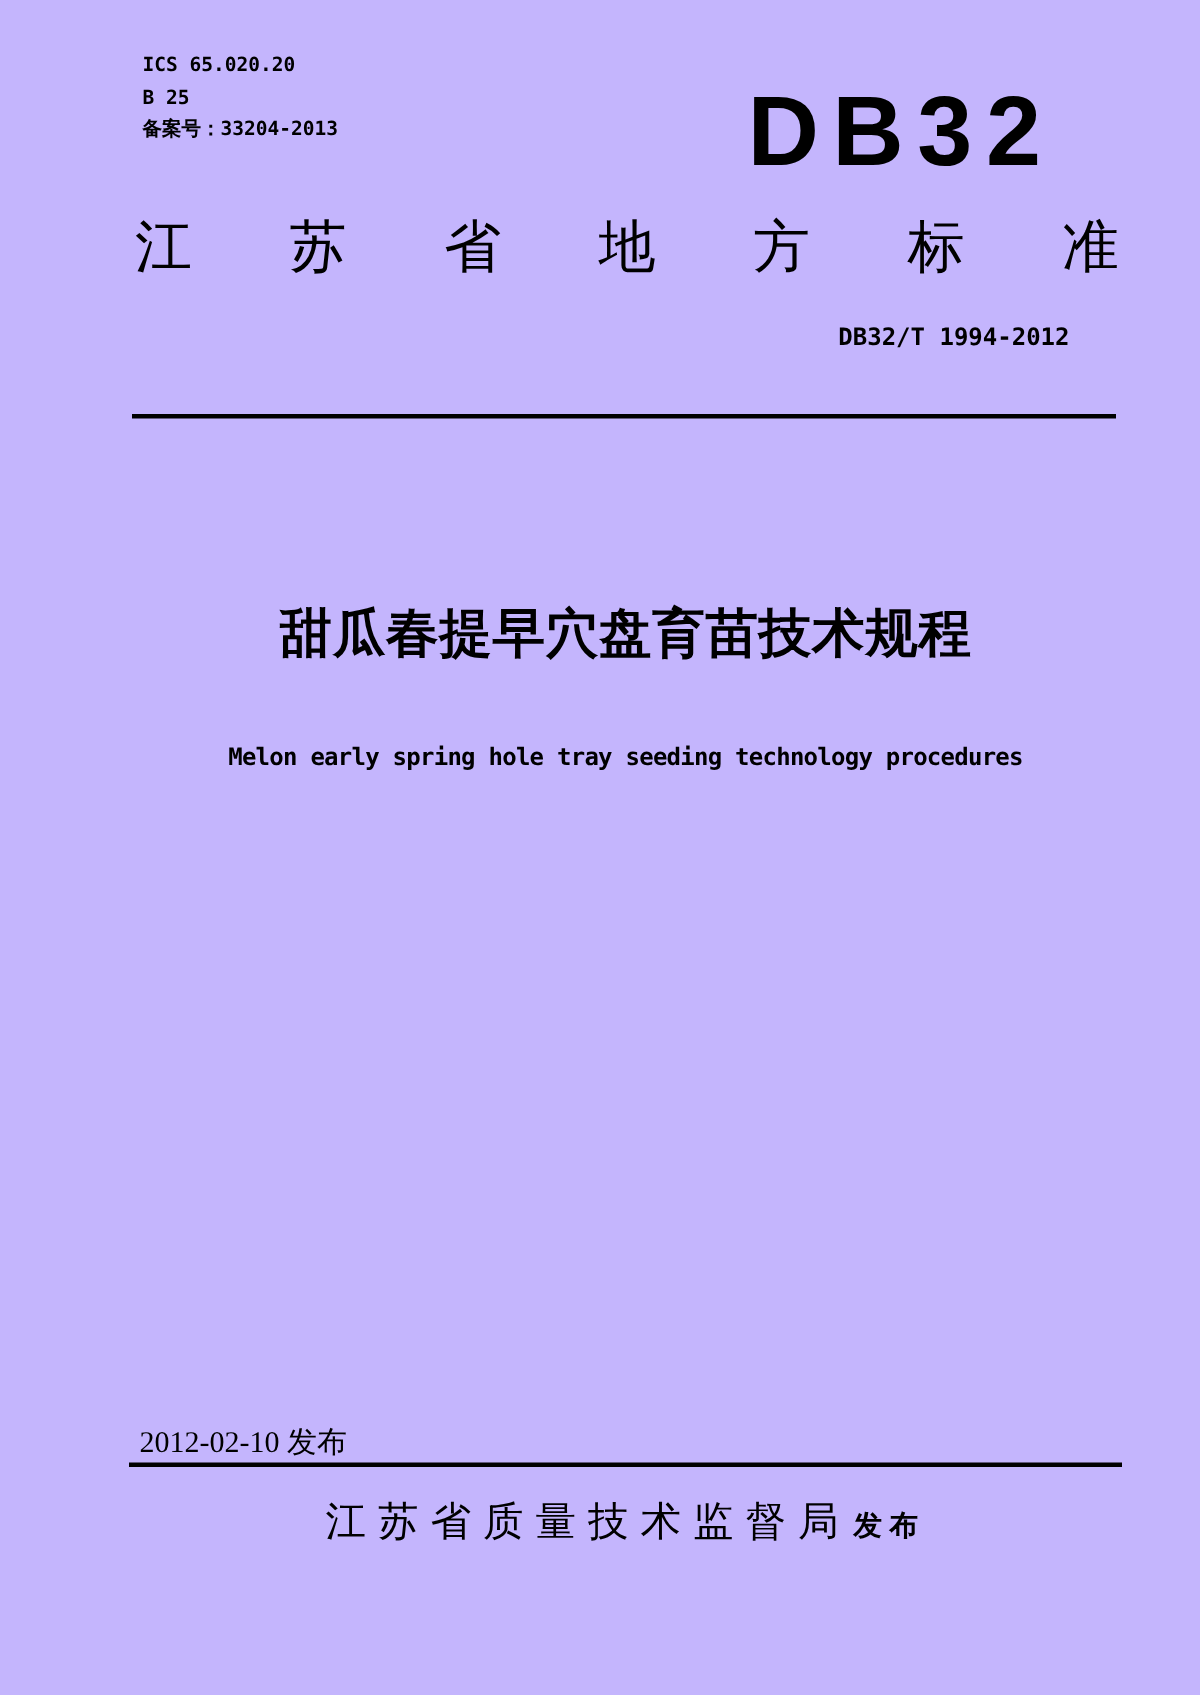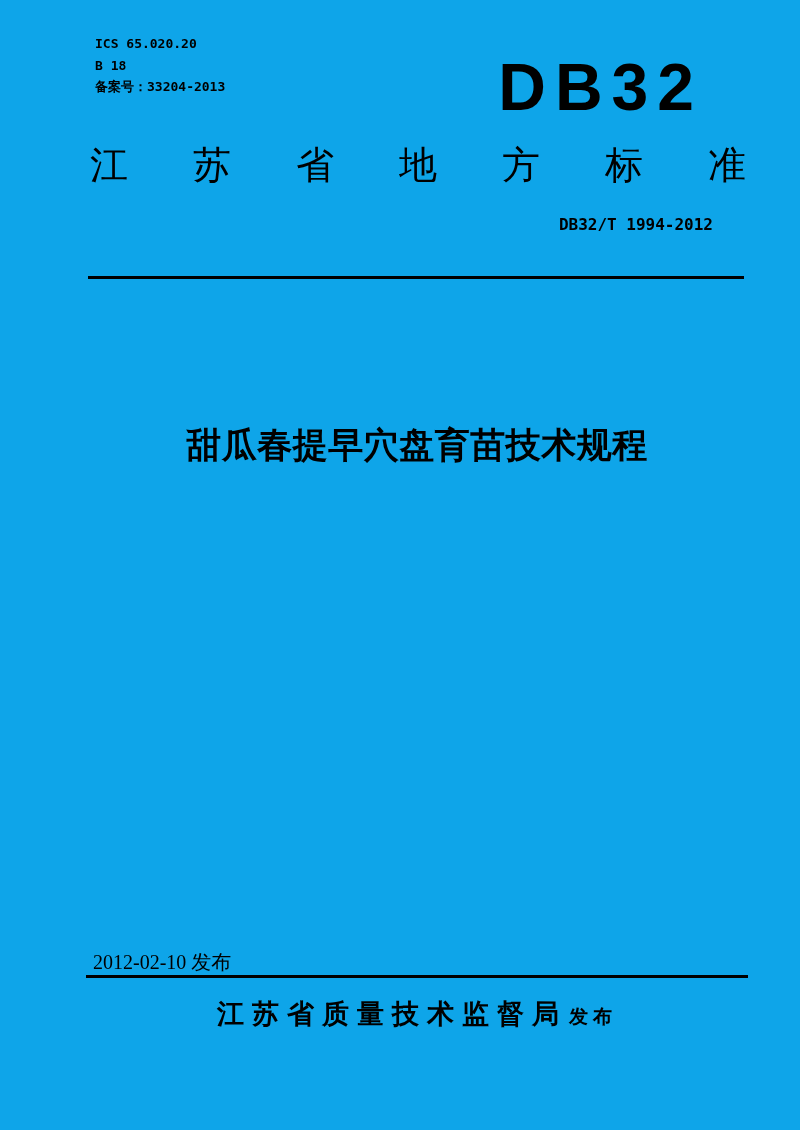--- a/index.html
+++ b/index.html
@@ -11,21 +11,21 @@
     height: 1130px;
     position: relative;
     background: #ffffff;
     color: #000000;
     font-family: "Liberation Sans", sans-serif;
     overflow: hidden;
   }
   .page {
     position: absolute;
     inset: 0;
-    background: #0ea5e9;
+    background: #c4b5fd;
     padding-left: 13px;
   }
 
   
   .ics-block {
     position: absolute;
     left: 95px;
     top: 33px;
     font-family: "DejaVu Sans Mono", monospace;
     font-weight: bold;
@@ -84,21 +84,21 @@
   }
   .rule-bottom {
     left: 86px;
     top: 975px;
     width: 662px;
   }
 
   .title-zh {
     position: absolute;
     left: 88px;
-    top: 420px;
+    top: 398px;
     width: 658px;
     text-align: center;
     font-size: 35px;
     font-weight: bold;
     line-height: 50px;
     letter-spacing: 0.5px;
     white-space: nowrap;
   }
 
   .title-en {
@@ -135,38 +135,38 @@
     position: absolute;
     left: 88px;
     top: 994px;
     width: 658px;
     text-align: center;
     line-height: 40px;
     white-space: nowrap;
   }
   .publisher .pub-main {
     font-size: 27px;
-    font-weight: bold;
+    font-weight: normal;
     letter-spacing: 8px;
   }
   .publisher .pub-suffix {
     font-size: 19px;
     font-weight: bold;
     letter-spacing: 5px;
     margin-left: 2px;
   }
 </style>
 </head>
 <body>
 
 <div class="page">
 
   <div class="ics-block">
     <div>ICS 65.020.20</div>
-    <div>B 18</div>
+    <div>B 25</div>
     <div>备案号：33204-2013</div>
   </div>
 
   <div class="logo">DB32</div>
 
   <div class="std-type">
     <span>江</span>
     <span>苏</span>
     <span>省</span>
     <span>地</span>
@@ -174,20 +174,21 @@
     <span>标</span>
     <span>准</span>
   </div>
 
   <div class="std-number">DB32/T 1994-2012</div>
 
   <div class="rule rule-top"></div>
 
   <div class="title-zh">甜瓜春提早穴盘育苗技术规程</div>
 
+  <div class="title-en">Melon early spring hole tray seeding technology procedures</div>
 
   <div class="dates">
     <div>
       <span class="date-num">2012-02-10</span><span class="date-label">发布</span>
     </div>
   </div>
 
   <div class="rule rule-bottom"></div>
 
   <div class="publisher">

